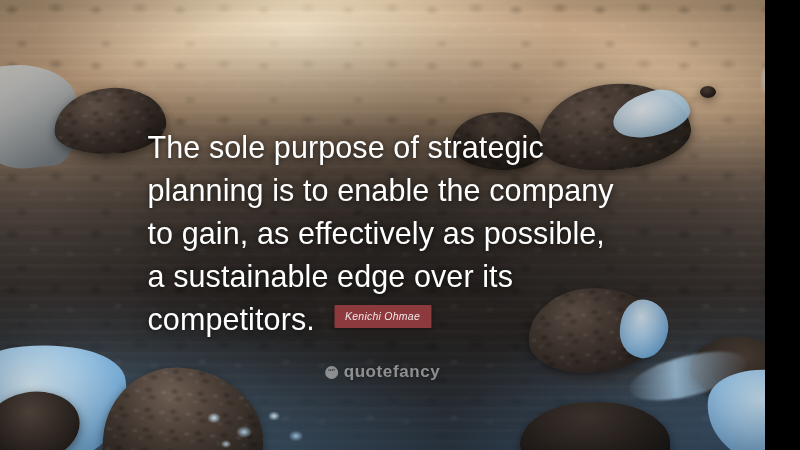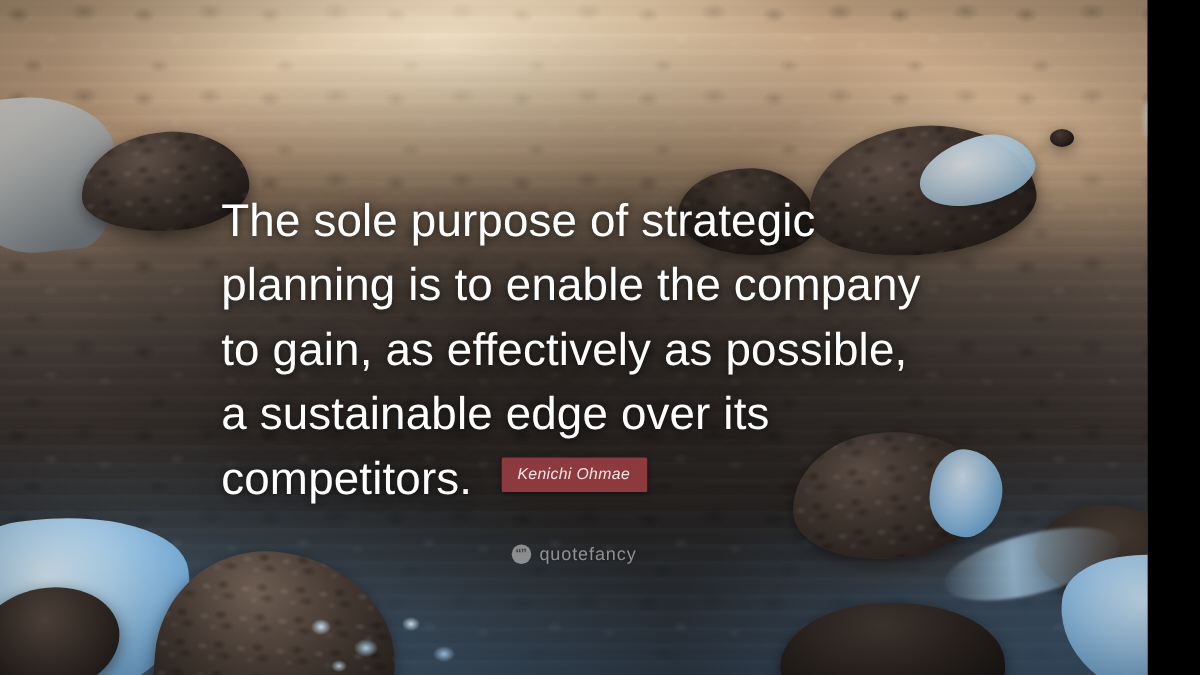--- a/index.html
+++ b/index.html
@@ -311,23 +311,23 @@
     align-items: center;
     justify-content: center;
     font-size: 8px;
     line-height: 1;
     color: #4a4a4a;
     font-weight: 700;
     letter-spacing: -0.5px;
   }
   #watermark-text {
     color: #cfcfcf;
-    font-size: 12px;
+    font-size: 17px;
     letter-spacing: 0.6px;
-    font-weight: 400;
+    font-weight: 700;
     text-shadow: 0 1px 3px rgba(0,0,0,0.5);
   }
 </style>
 </head>
 <body>
 
 <div id="stage">
 
   <div class="layer" id="bg-base"></div>
   <div class="layer" id="bg-cobbles"></div>

